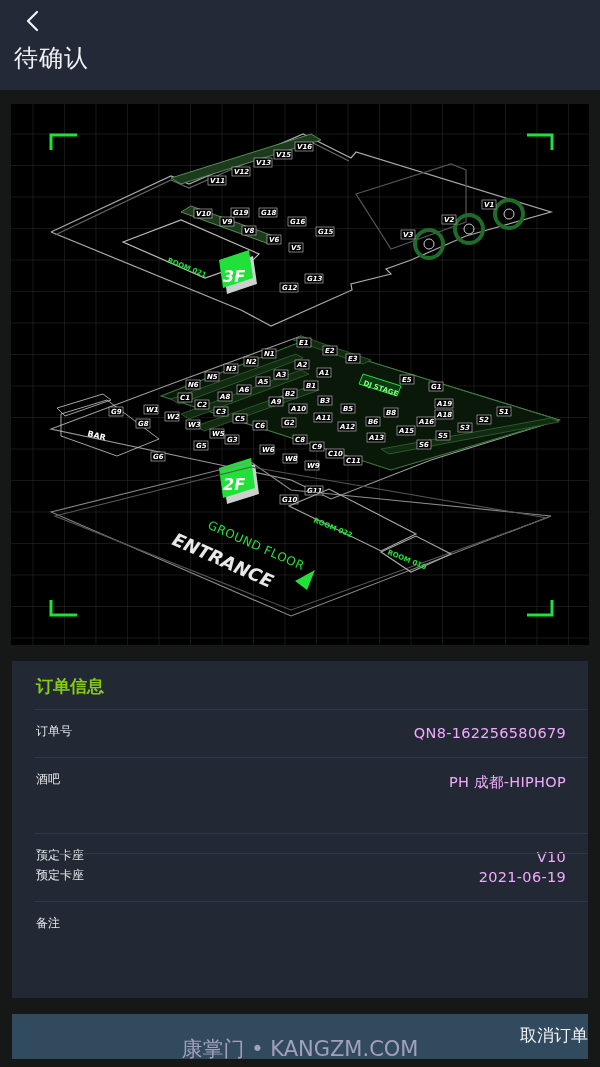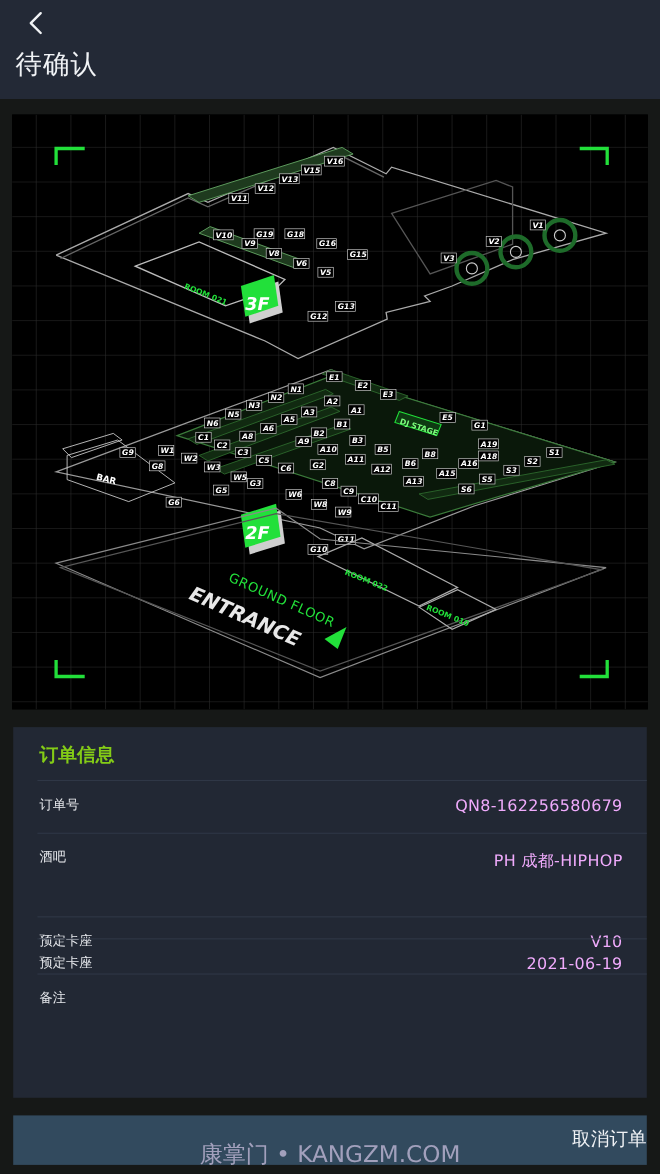--- a/index.html
+++ b/index.html
@@ -460,21 +460,21 @@
     <span class="val">PH 成都-HIPHOP</span>
   </div>
   <div class="info-row" style="top:144px;margin-top:28px;">
     <span class="lbl">预定卡座</span>
     <span class="val">V10</span>
   </div>
   <div class="info-row" style="top:192px;">
     <span class="lbl">预定卡座</span>
     <span class="val">2021-06-19</span>
   </div>
-  <div class="info-row" style="top:224px;text-align:center;">
+  <div class="info-row" style="top:240px;text-align:center;">
     <span class="lbl">备注</span>
     <span class="val"></span>
   </div>
 </div>
 
 <button class="cancel-btn">
   <span>取消订单</span>
 </button>
 
 <div class="watermark">康掌门 • KANGZM.COM</div>

